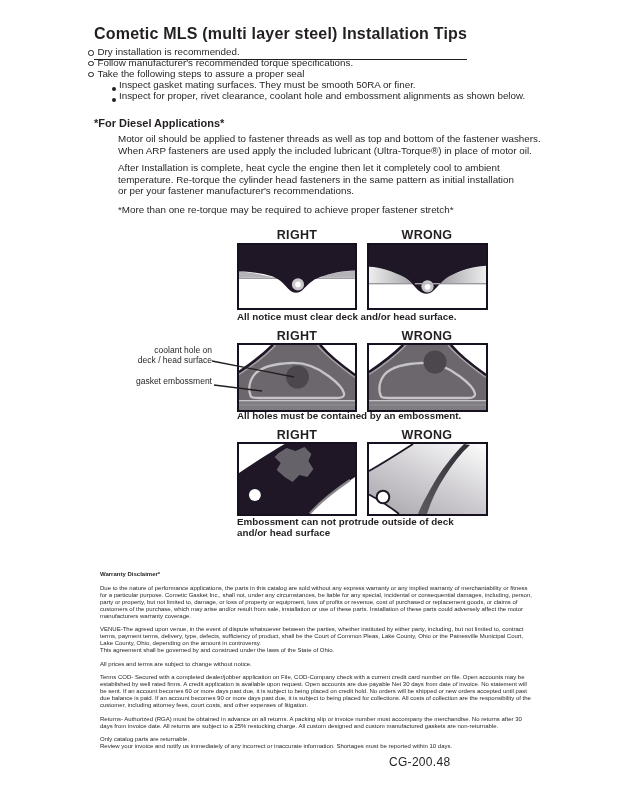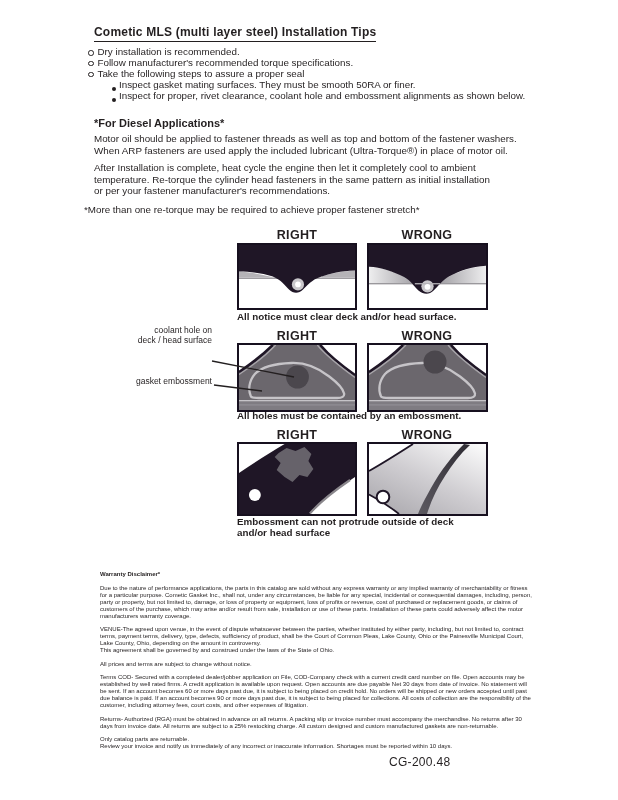--- a/index.html
+++ b/index.html
@@ -1,32 +1,32 @@
 <!DOCTYPE html>
 <html><head>
 <meta charset="utf-8">
 <style>
   html,body{margin:0;padding:0;background:#ffffff;}
   .page{position:relative;width:618px;height:800px;background:#ffffff;overflow:hidden;
         font-family:"Liberation Sans",sans-serif;color:#231f20;}
   .abs{position:absolute;}
-  .title{left:94px;top:25px;font-size:12px;font-weight:bold;letter-spacing:.2px;
-         border-bottom:1.5px solid #231f20;padding-bottom:2px;}
+  .title{left:94px;top:25px;font-size:16px;font-weight:bold;letter-spacing:.2px;
+         border-bottom:1.5px solid #231f20;padding-bottom:16px;}
   .bullets{left:88px;top:47px;font-size:9.8px;line-height:10.9px;}
   .b-row{display:flex;align-items:flex-start;}
   .b-row.sub{margin-left:24px;align-items:flex-end;}
   .mk-o{flex:0 0 auto;width:3.5px;height:3.5px;border:1px solid #231f20;border-radius:50%;
         margin:3px 4px 0 0;}
   .mk-f{flex:0 0 auto;width:4px;height:4px;background:#231f20;border-radius:50%;
         margin:3px 3px 0 0;}
   .h2{left:94px;top:117px;font-size:11px;font-weight:bold;text-align:center;}
-  .para{font-size:9.8px;line-height:11.6px;white-space:pre-line;width:445px;}
+  .para{font-size:9.8px;line-height:11.6px;white-space:pre-line;width:445px;margin-left:24px;}
   .p1{left:94px;top:133px;}
   .p2{left:94px;top:162px;}
-  .p3{left:84px;top:204px;}
+  .p3{left:94px;top:204px;}
   .dlabel{font-weight:bold;font-size:12.5px;text-align:center;width:120px;letter-spacing:.3px;}
   .dbox{border:2px solid #17101f;background:#ffffff;}
   .dbox svg{display:block;}
   .dcap{left:237px;font-weight:bold;font-size:9.8px;line-height:10.6px;white-space:pre-line;}
   .callout{text-align:right;font-size:8.5px;line-height:9.6px;white-space:pre-line;width:95px;}
   .legal{left:100px;top:571px;width:433px;font-size:6px;line-height:7px;}
   .legal p{margin:0 0 6.5px 0;white-space:pre-line;}
   .legal .lh{font-weight:bold;}
   .pagenum{left:389px;top:755px;font-size:12px;letter-spacing:.3px;}
 </style>
@@ -134,21 +134,21 @@
       <path d="M12,51.5 C9,45 10,36 16,29 C24,21 38,18.5 53,18 C67,17.5 80,23 91,31.5 C99,37.5 105,43.5 106,48.5 C106.5,51.5 104,53 99,53 L20,53 C15.5,53 13,52.7 12,51.5 Z" stroke="#c6c4c8" stroke-width="2.3" fill="none"></path>
       <circle cx="66" cy="17" r="11.5" fill="#4b474d"></circle>
       <path d="M34,0 C24,10 12,19 0,27" stroke="#1f1626" stroke-width="2.6" fill="none"></path>
       <path d="M82,0 C91,11 104,21 117,30" stroke="#1f1626" stroke-width="2.6" fill="none"></path>
       <path d="M37,0 C27,10.5 14,20.5 0,29.5" stroke="#a9a6ab" stroke-width="1.3" fill="none"></path>
       <path d="M79,0 C88.5,11.5 102.5,22 117,32.5" stroke="#a9a6ab" stroke-width="1.3" fill="none"></path>
     </svg>
   </div>
   <div class="abs dcap" style="top:411px;">All holes must be contained by an embossment.</div>
 
-  <div class="abs callout" style="left:117px;top:326px;">coolant hole on
+  <div class="abs callout" style="left:117px;top:346px;">coolant hole on
 deck / head surface</div>
   <div class="abs callout" style="left:117px;top:377px;">gasket embossment</div>
   <svg class="abs" style="left:117px;top:340px;z-index:5;" width="200" height="60">
     <line x1="95" y1="21" x2="177" y2="37" stroke="#231f20" stroke-width="1.3"></line>
     <line x1="97" y1="45" x2="145" y2="51" stroke="#231f20" stroke-width="1.3"></line>
   </svg>
 
   <div class="abs dlabel" style="left:237px;top:428px;">RIGHT</div>
   <div class="abs dlabel" style="left:367px;top:428px;">WRONG</div>
 

